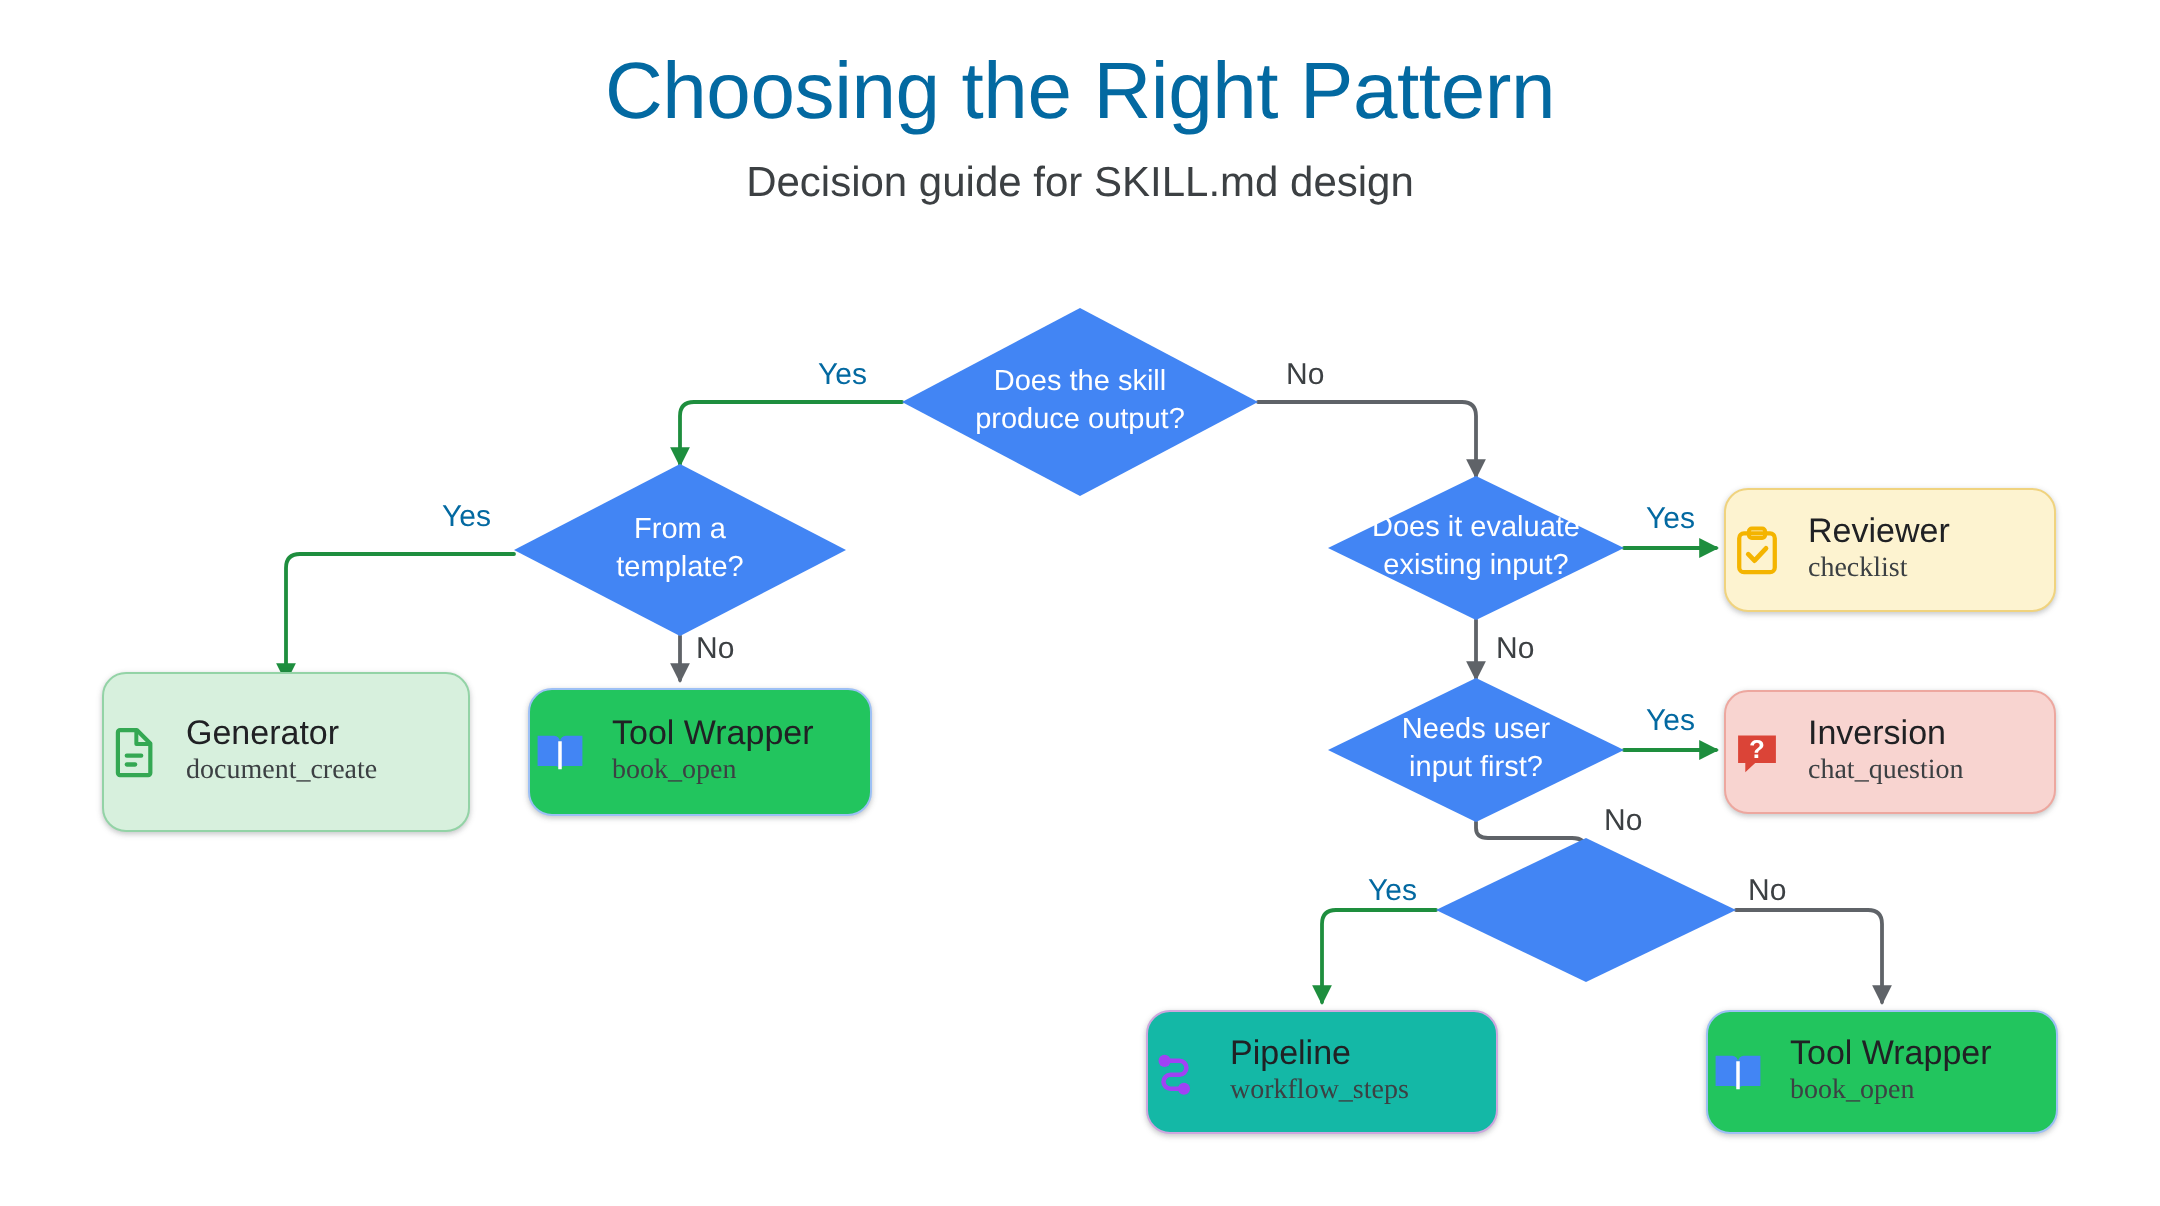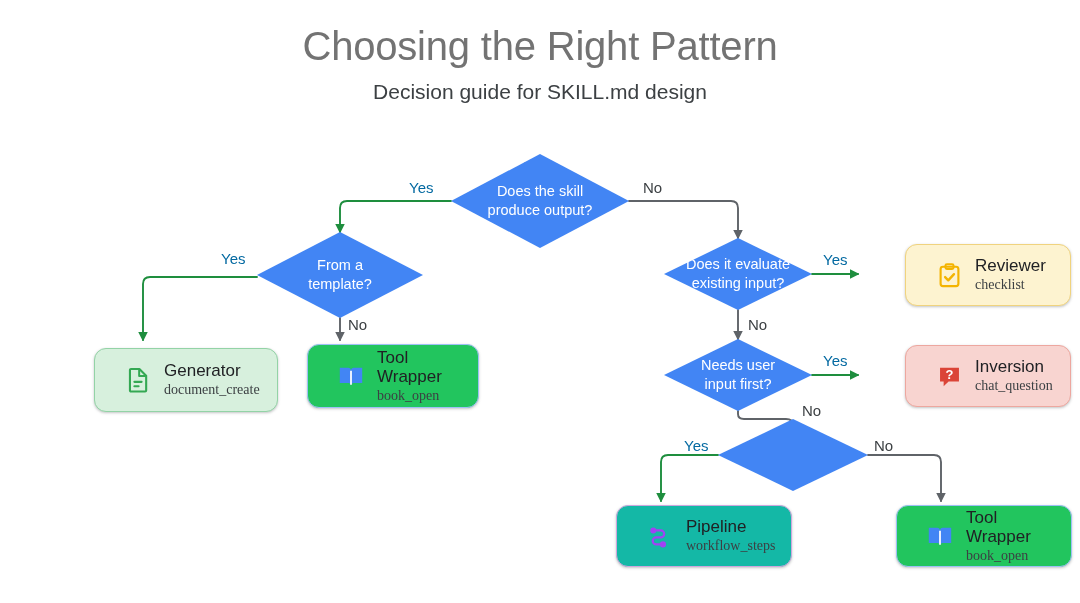--- a/index.html
+++ b/index.html
@@ -24,21 +24,21 @@
   }
 
   
   .title {
     position: absolute;
     left: 0; right: 0;
     top: 24px;
     text-align: center;
     font-size: 40px;
     font-weight: 400;
-    color: #737373;
+    color: #0369a1;
     letter-spacing: -0.2px;
   }
   .subtitle {
     position: absolute;
     left: 0; right: 0;
     top: 80px;
     text-align: center;
     font-size: 21px;
     font-weight: 400;
     color: #3c4043;
@@ -79,22 +79,21 @@
   }
 
   
   .box {
     position: absolute;
     display: flex;
     align-items: center;
     border-radius: 12px;
     border: 1.4px solid;
     box-shadow: 0 1px 3px rgba(60,64,67,0.22), 0 1px 2px rgba(60,64,67,0.10);
-    padding: 0 28px;
-    margin-left: 43px;
+    padding: 0 0;
   }
   .box .bicon {
     flex: 0 0 auto;
     width: 30px; height: 30px;
     margin-right: 11px;
     display: flex; align-items: center; justify-content: center;
   }
   .box .btext { display: flex; flex-direction: column; justify-content: center; }
   .box .bname {
     font-size: 17px;
@@ -203,21 +202,21 @@
   <div class="diamond" style="left:664px; top:339px; width:148px; height:72px;">
     <div class="shape"></div>
     <div class="dtext">Needs user
 input first?</div>
   </div>
 
   <div class="diamond" style="left:718px; top:419px; width:150px; height:72px;">
     <div class="shape"></div>
   </div>
 
-  <div class="box green" style="left:51px; top:348px; width:184px; height:64px;">
+  <div class="box green" style="left:51px; top:336px; width:184px; height:80px;">
     <span class="bicon">
       <svg width="28" height="28" viewBox="0 0 24 24">
         <path d="M6 2.6 h7.2 L19 8.4 V21 a0.9 0.9 0 0 1-0.9 0.9 H6 a0.9 0.9 0 0 1-0.9-0.9 V3.5 A0.9 0.9 0 0 1 6 2.6 z" fill="none" stroke="#34a853" stroke-width="1.8" stroke-linejoin="round"></path>
         <path d="M13 2.8 V8.6 h5.6" fill="none" stroke="#34a853" stroke-width="1.7" stroke-linejoin="round"></path>
         <rect x="8" y="12.6" width="8" height="1.9" rx="0.9" fill="#34a853"></rect>
         <rect x="8" y="16.4" width="5.4" height="1.9" rx="0.9" fill="#34a853"></rect>
       </svg>
     </span>
     <span class="btext">
       <span class="bname">Generator</span>

